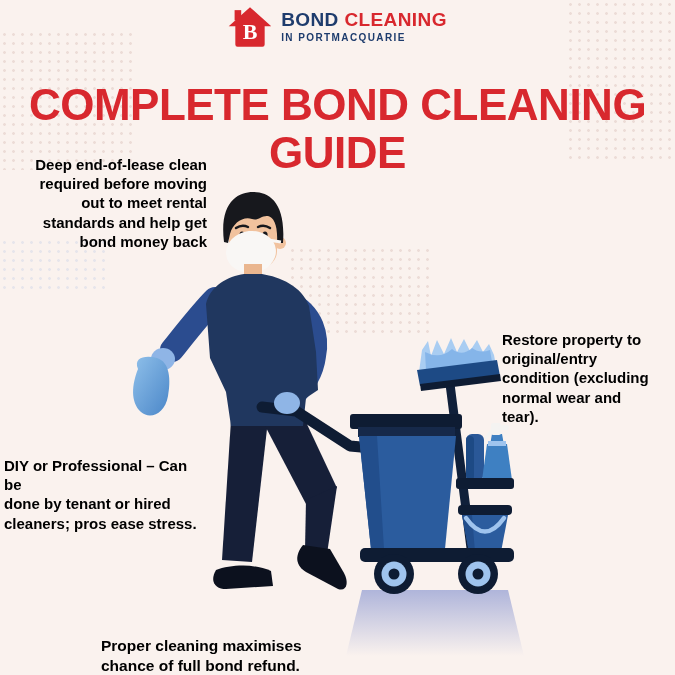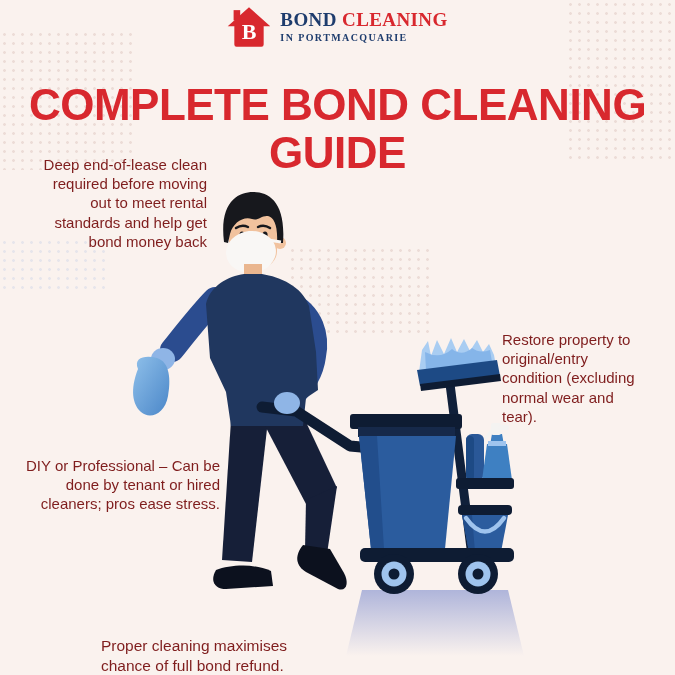--- a/index.html
+++ b/index.html
@@ -13,39 +13,39 @@
     position:absolute;z-index:0;
     background-image:radial-gradient(#e7d4cf 1.3px, transparent 1.5px);
     background-size:9px 9px;opacity:.75;
   }
   .dots.blue{background-image:radial-gradient(#dfe0ea 1.3px, transparent 1.5px);}
   .logo{
     position:absolute;top:6px;left:0;right:0;z-index:3;
     display:flex;justify-content:center;align-items:center;gap:9px;
   }
   .logo-house{width:44px;height:42px;flex:0 0 auto;}
-  .logo-text{display:flex;flex-direction:column;line-height:1.05;font-family:Liberation Serif, serif;}
+  .logo-text{display:flex;flex-direction:column;line-height:1.05;}
   .logo-line1{font-size:19px;font-weight:800;letter-spacing:.4px;}
   .logo-bond{color:#1e3c6d;}
   .logo-cleaning{color:#d8282e;}
   .logo-tagline{font-size:10px;font-weight:700;letter-spacing:1.4px;color:#1e3c6d;margin-top:3px;}
   .title{
     position:absolute;top:52px;left:0;width:675px;z-index:3;
     text-align:center;color:#d8282e;
     font-size:44px;font-weight:800;line-height:1.08;letter-spacing:-.5px;
   }
   .note{
     position:absolute;z-index:3;
-    color:#7f1d1d;font-weight:400;font-size:15px;line-height:1.28;
+    color:#000000;font-weight:700;font-size:15px;line-height:1.28;
     white-space:pre-line;
   }
   .note-deep{left:15px;top:155px;width:192px;text-align:right;}
   .note-checklist{left:378px;top:192px;width:290px;text-align:left;}
   .note-restore{left:502px;top:330px;width:170px;text-align:left;}
-  .note-diy{left:18px;top:456px;width:202px;text-align:right;}
+  .note-diy{left:4px;top:456px;width:202px;text-align:left;}
   .note-refund{left:101px;top:636px;width:240px;text-align:left;font-size:15.5px;}
   .illustration{position:absolute;left:95px;top:190px;width:440px;height:470px;z-index:1;}
 </style>
 </head>
 <body>
 
 <div class="stage">
 
   <div class="dots" style="left:0;top:30px;width:135px;height:140px;"></div>
   <div class="dots" style="left:566px;top:0;width:109px;height:165px;"></div>

